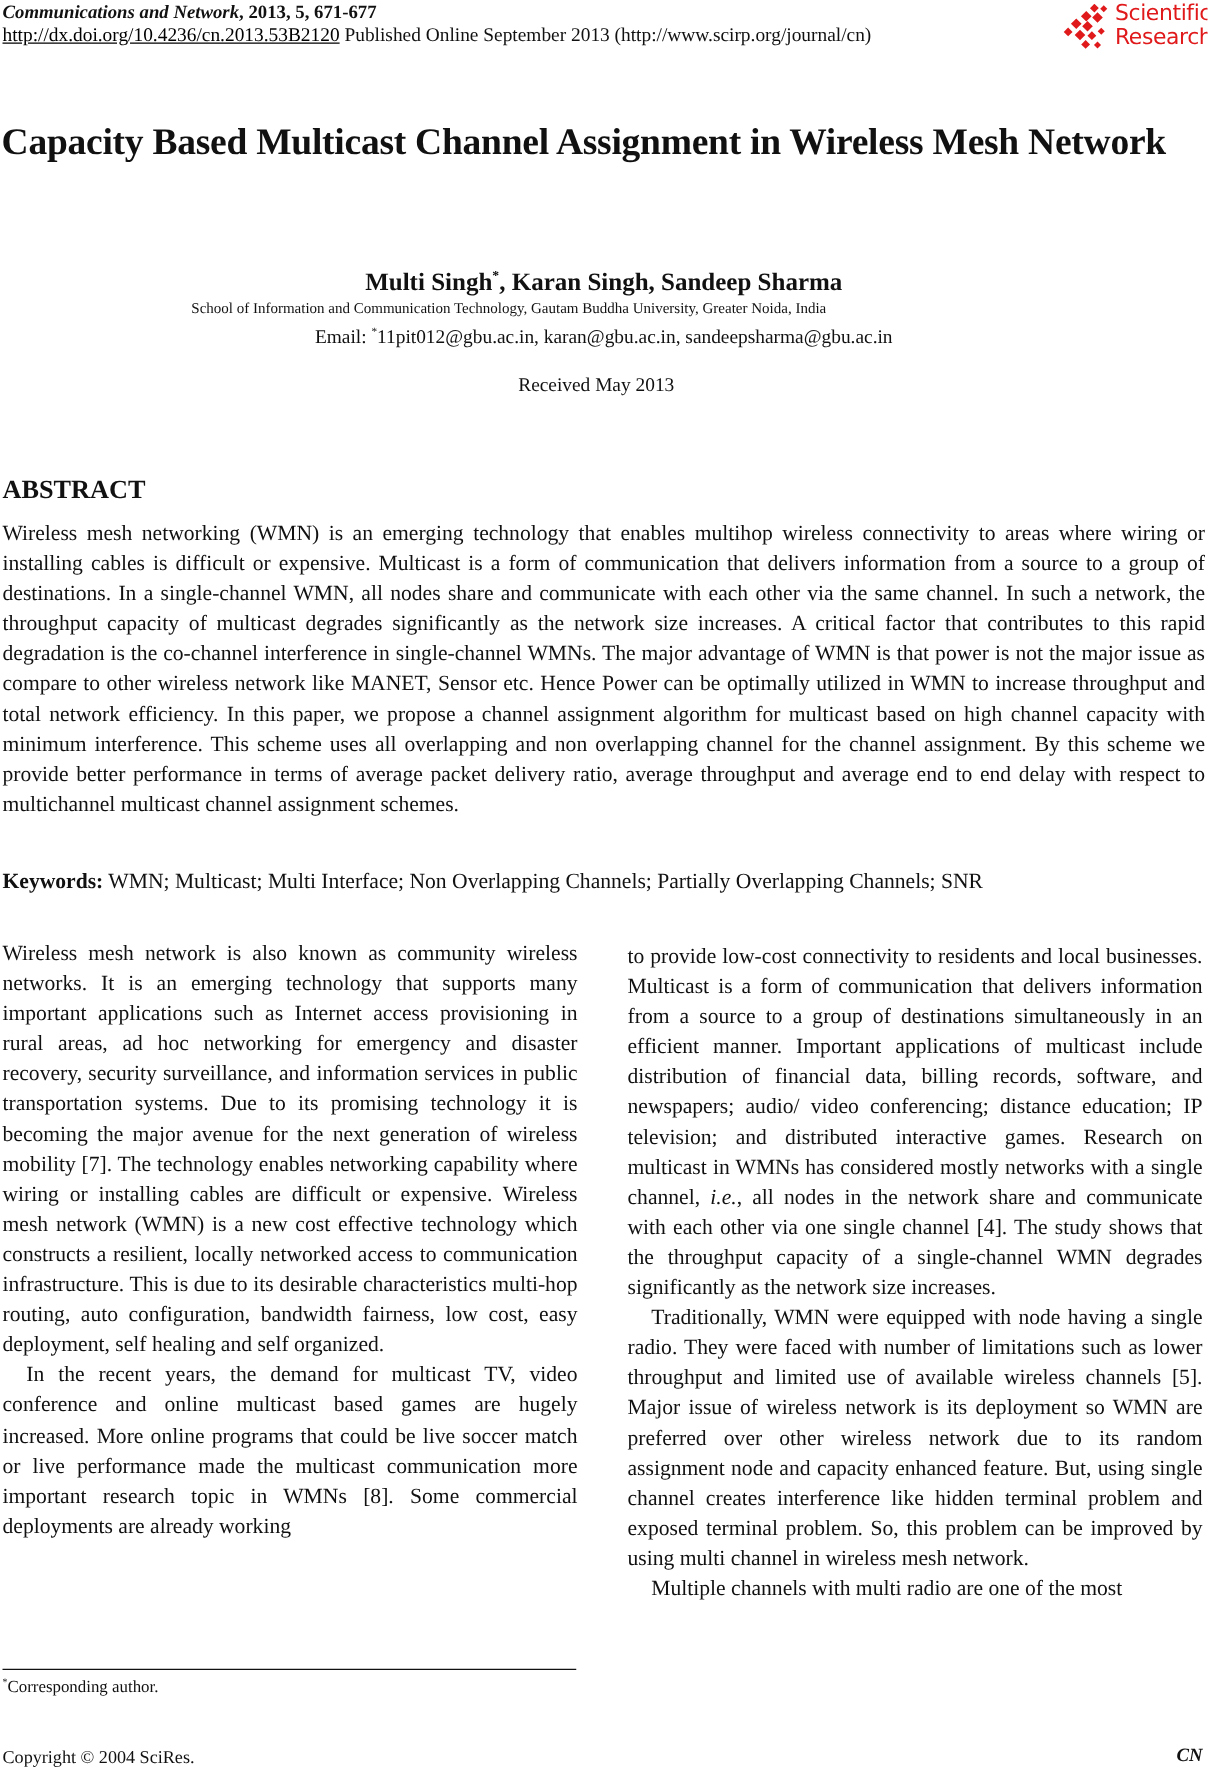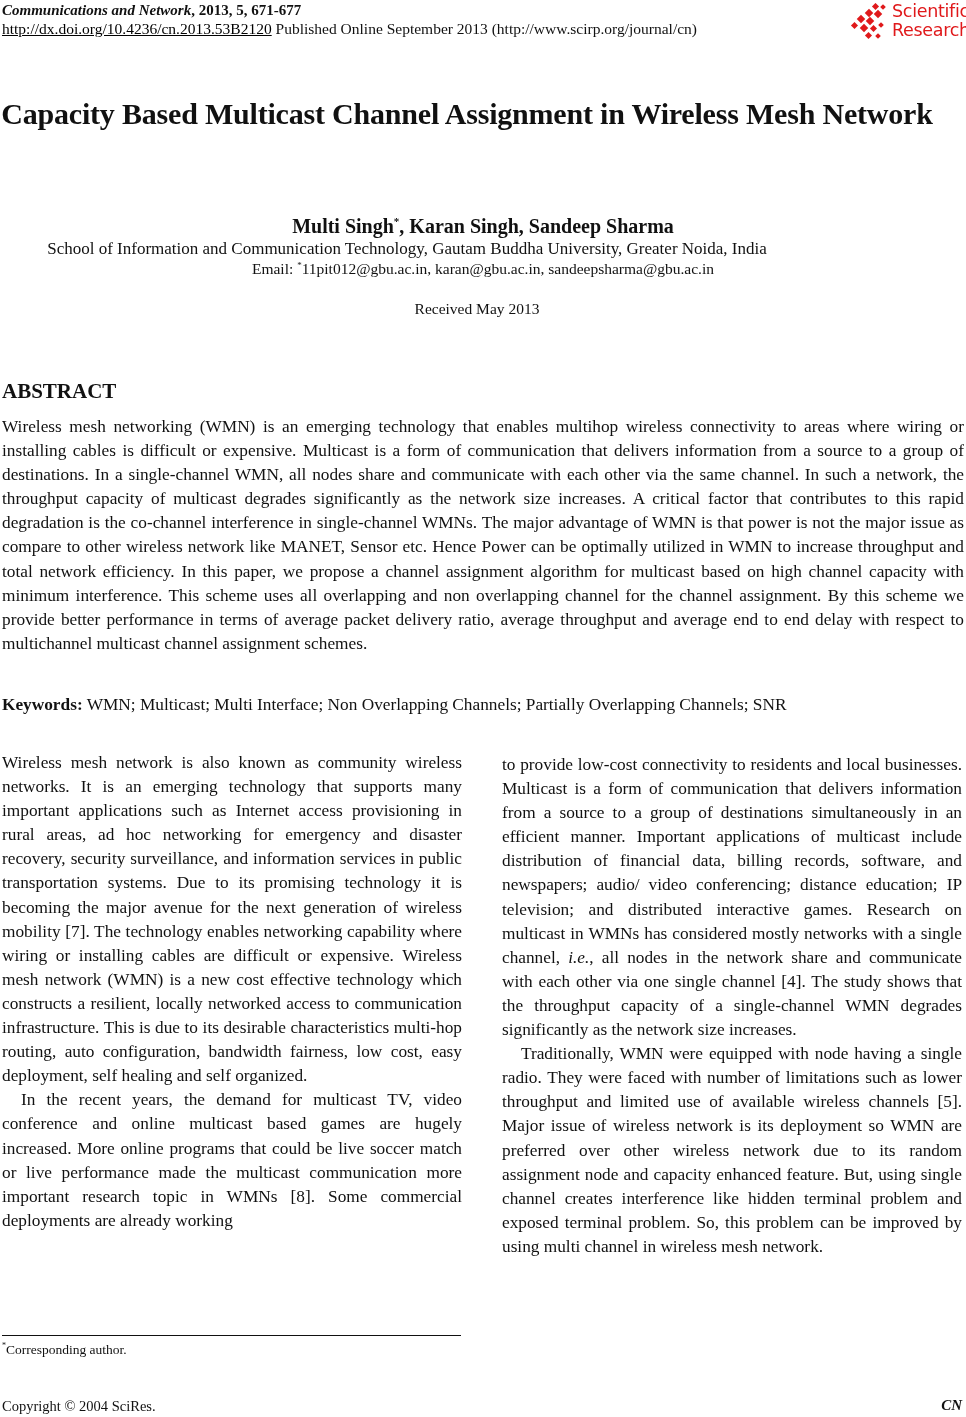--- a/index.html
+++ b/index.html
@@ -10,21 +10,21 @@
   .hdr-journal i { font-style:italic; }
   .hdr-line2 { left:2px; top:20px; font-size:15.5px; white-space:nowrap; }
   .hdr-line2 a { color:#000000; text-decoration:underline; }
   .logo { left:848px; top:2px; width:118px; height:40px; }
   .logo-text { position:absolute; left:44px; top:0; font-family:"DejaVu Sans", sans-serif;
                font-size:17.5px; line-height:19px; color:#e0191b; letter-spacing:-0.3px; }
   .title { left:0; top:92px; width:934px; text-align:center; font-size:30px; font-weight:bold;
            line-height:44px; letter-spacing:-0.2px; }
   .authors { left:0; top:215px; width:966px; text-align:center; font-size:20px; font-weight:bold; }
   .authors sup { font-size:11px; }
-  .affil { left:0; top:239px; width:814px; text-align:center; font-size:17px; }
+  .affil { left:0; top:239px; width:814px; text-align:center; font-size:12px; }
   .email { left:0; top:260px; width:966px; text-align:center; font-size:15.5px; }
   .email sup { font-size:9px; }
   .received { left:0; top:300px; width:922px; text-align:center; font-size:15.5px;padding-left:16px; }
   .abs-head { left:2px; top:379px; font-size:21px; font-weight:bold; }
   .abs-body { left:2px; top:415px; width:962px; font-size:17.3px; line-height:24.1px;
               text-align:justify; hyphens:manual; }
   .keywords { left:2px; top:695px; font-size:17.3px; white-space:nowrap;text-align:center; }
   .keywords b { font-weight:bold; }
   .col { width:460px; font-size:17.3px; line-height:24.1px; text-align:justify; }
   .col-left { left:2px; top:751px; }
@@ -78,19 +78,20 @@
 <div class="abs keywords"><b>Keywords:</b><span> WMN; Multicast; Multi Interface; Non Overlapping Channels; Partially Overlapping Channels; SNR</span></div>
 
 <div class="abs col col-left">
   <p class="para">Wireless mesh network is also known as community wireless networks. It is an emerging technology that sup­ports many important applications such as Internet access provisioning in rural areas, ad hoc networking for emer­gency and disaster recovery, security surveillance, and information services in public transportation systems. Due to its promising technology it is becoming the major ave­nue for the next generation of wireless mobility [7]. The technology enables networking capability where wiring or installing cables are difficult or expensive. Wireless mesh network (WMN) is a new cost effective technology which constructs a resilient, locally networked access to communication infrastructure. This is due to its desirable characteristics multi-hop routing, auto configuration, band­width fairness, low cost, easy deployment, self healing and self organized.</p>
   <p class="para indent">In the recent years, the demand for multicast TV, vid­eo conference and online multicast based games are huge­ly increased. More online programs that could be live soccer match or live performance made the multicast communication more important research topic in WMNs [8]. Some commercial deployments are already working</p>
 </div>
 
 <div class="abs col col-right">
   <p class="para"><span>to provide low-cost connectivity to residents and local businesses. Multicast is a form of communication that delivers information from a source to a group of destina­tions simultaneously in an efficient manner. Important applications of multicast include distribution of financial data, billing records, software, and newspapers; audio/ video conferencing; distance education; IP television; and distributed interactive games. Research on multicast in WMNs has considered mostly networks with a single channel, </span><i>i.e.</i><span>, all nodes in the network share and commu­nicate with each other via one single channel [4]. The study shows that the throughput capacity of a single-channel WMN degrades significantly as the network size increases.</span></p>
   <p class="para indent">Traditionally, WMN were equipped with node having a single radio. They were faced with number of limita­tions such as lower throughput and limited use of availa­ble wireless channels [5]. Major issue of wireless net­work is its deployment so WMN are preferred over other wireless network due to its random assignment node and capacity enhanced feature. But, using single channel creates interference like hidden terminal problem and exposed terminal problem. So, this problem can be improved by using multi channel in wireless mesh network.</p>
+  <p class="para indent">Multiple channels with multi radio are one of the most</p>
 </div>
 
 <div class="abs fn-rule"></div>
 <div class="abs footnote"><sup>*</sup><span>Corresponding author.</span></div>
 
 <div class="abs copyright">Copyright © 2004 SciRes.</div>
 <div class="abs cn">CN</div>
 
 </body></html>

